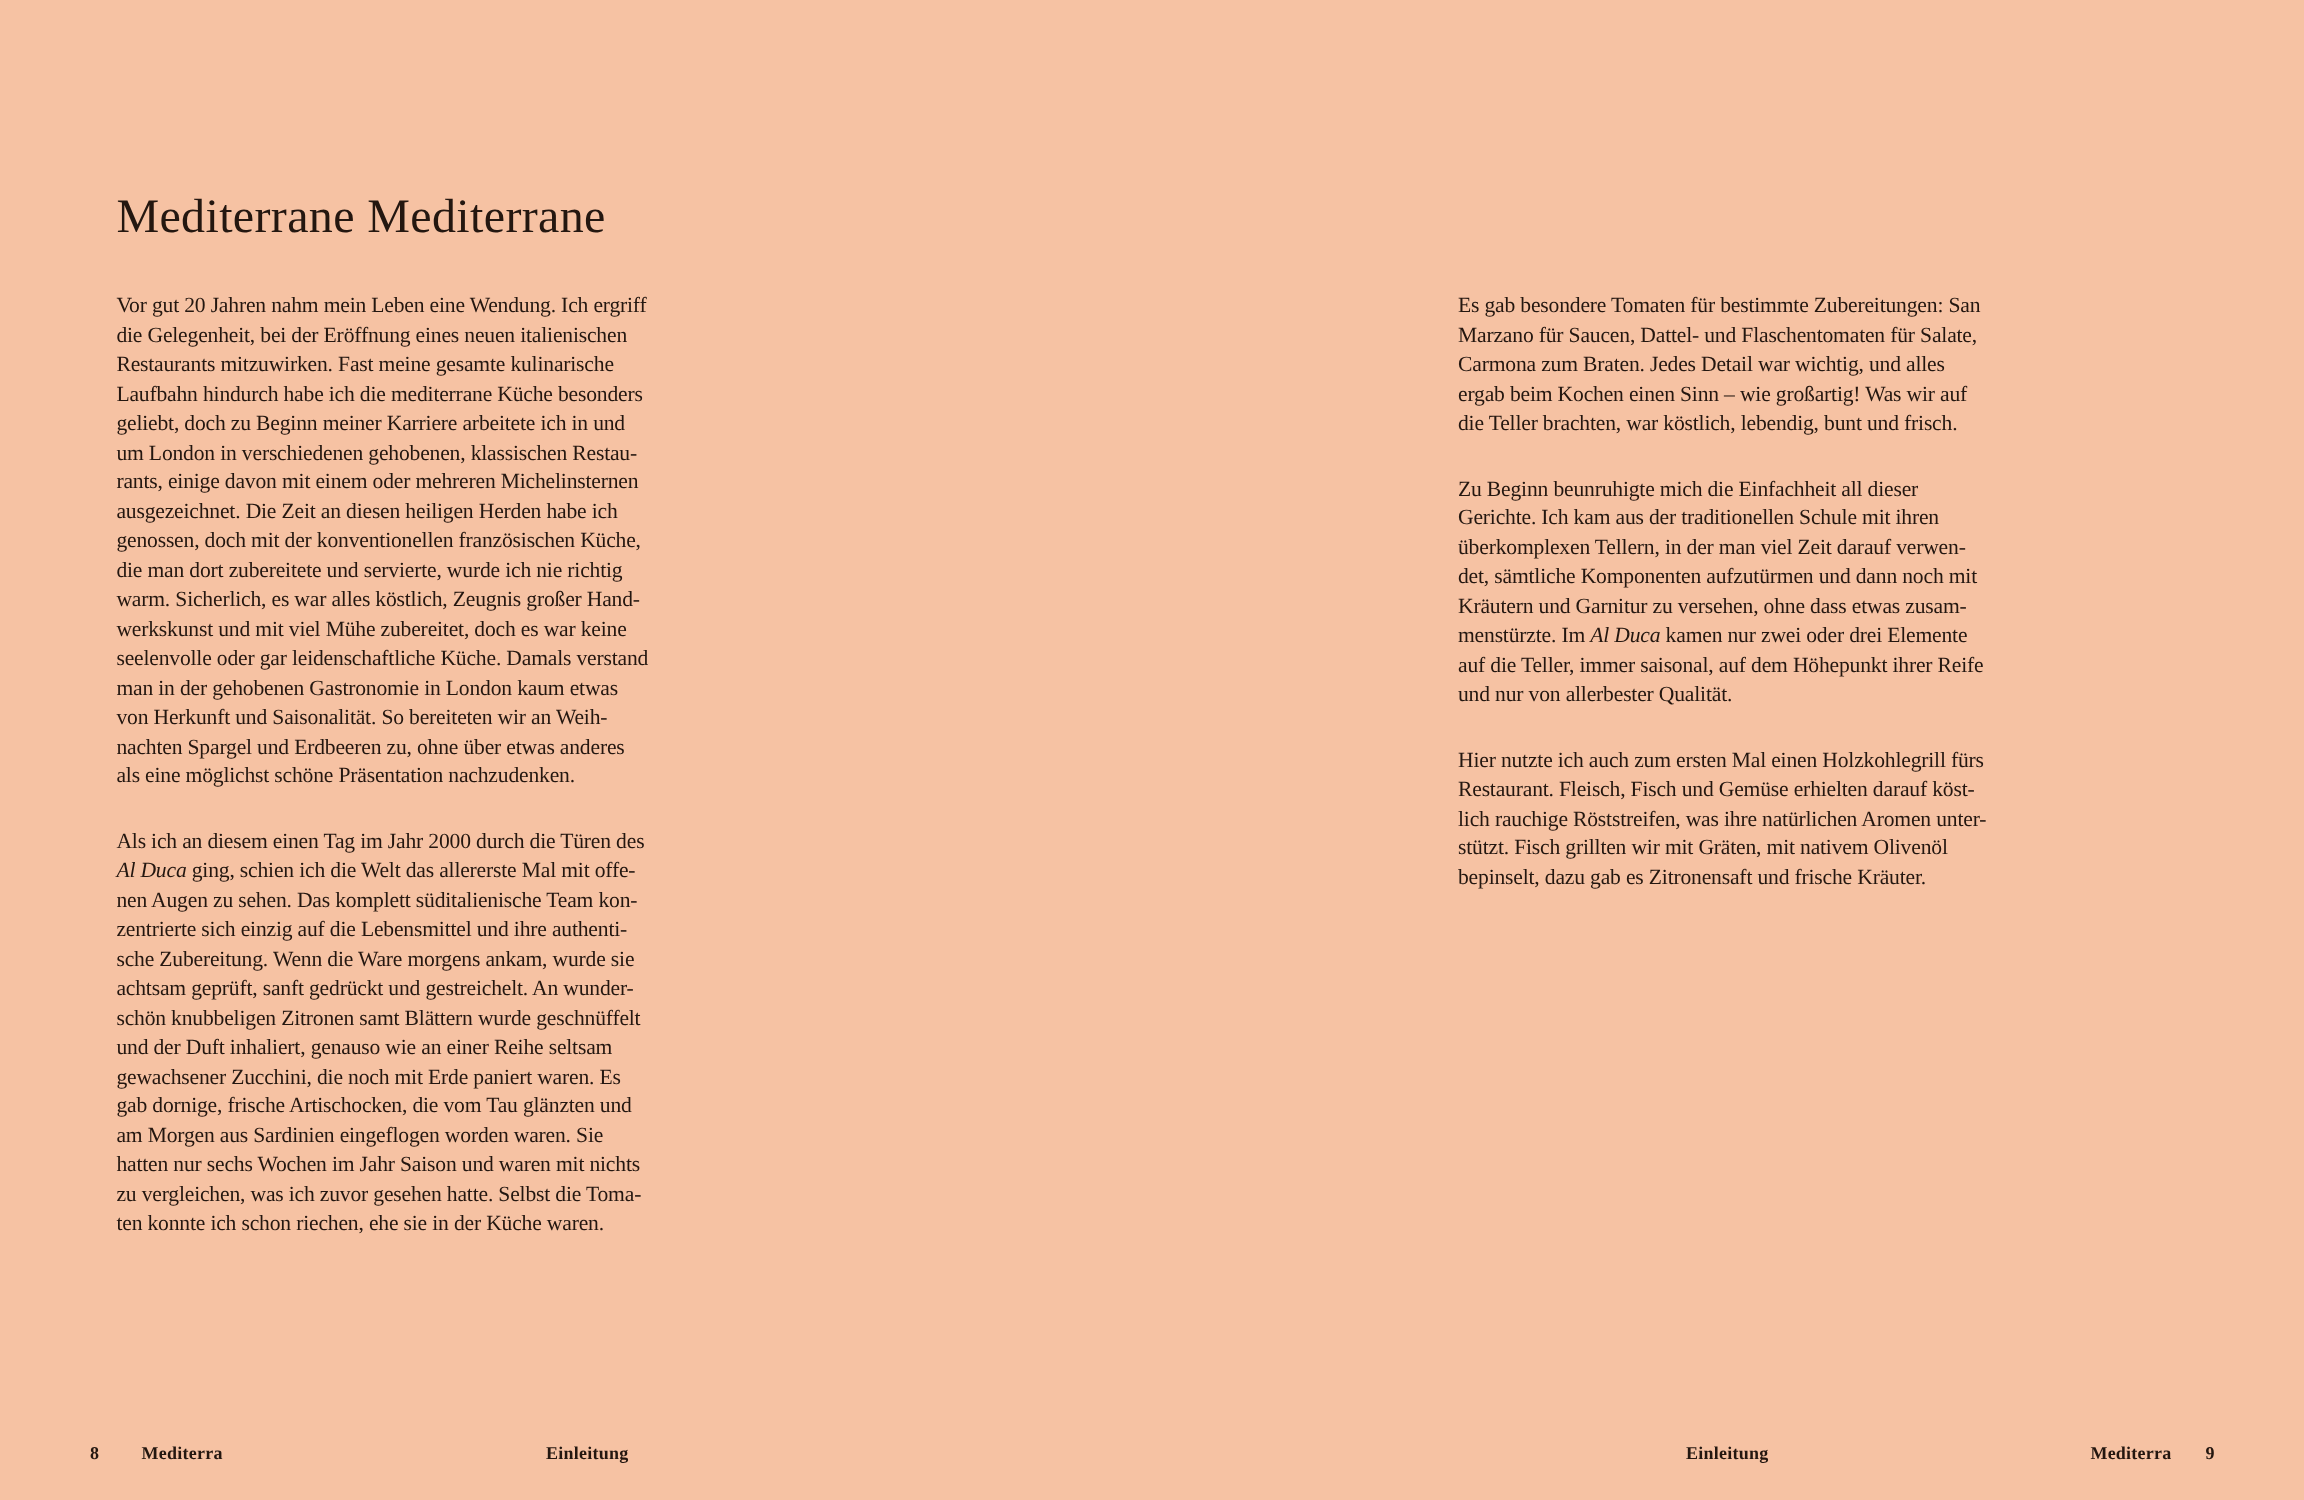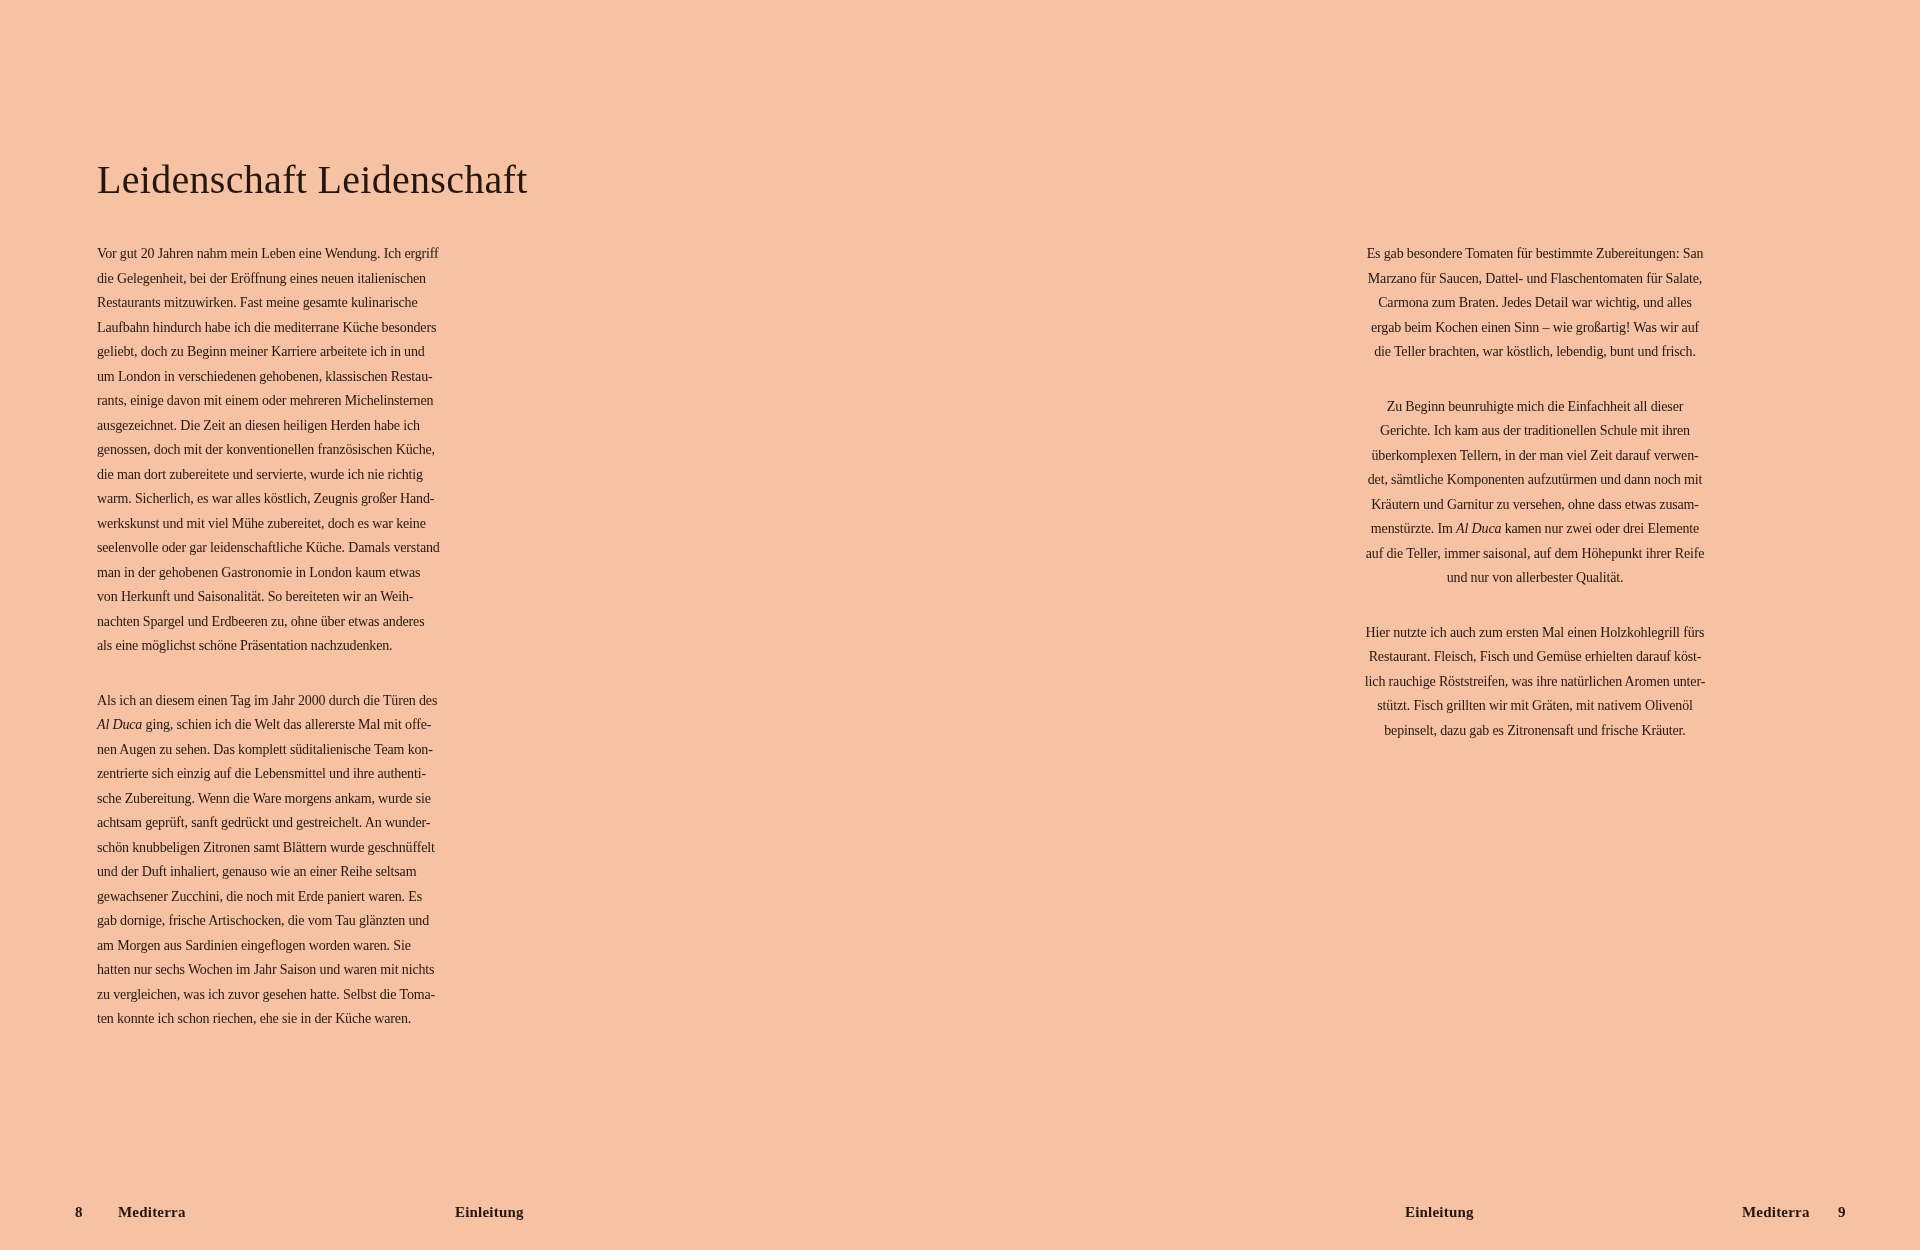--- a/index.html
+++ b/index.html
@@ -22,25 +22,25 @@
     letter-spacing: 0.3px;
     margin: 0;
   }
 
   .text-col {
     position: absolute;
     top: 242px;
     width: 640px;
   }
   .text-col.left  { left: 97px; }
-  .text-col.right { left: 1215px; text-align: center; }
+  .text-col.right { left: 1215px; }
 
   .text-col p {
     margin: 0 0 30px 0;
-    font-size: 14px;
+    font-size: 18px;
     line-height: 24.5px;
     letter-spacing: -0.15px;
   }
   .text-col p em { }
 
   .footer-item {
     position: absolute;
     top: 1204px;
     font-size: 15px;
     font-weight: 700;
@@ -52,21 +52,21 @@
   .f-chapter-right  { left: 1405px; }
   .f-book-right     { left: 1742px; }
   .f-pagenum-right  { left: 1838px; }
 </style>
 </head>
 <body>
 
 <div class="spread">
 
   <section>
-    <h1 class="heading">Leidenschaft Leidenschaft</h1>
+    <h1 class="heading">Mediterrane Mediterrane</h1>
 
     <div class="text-col left">
       <p>Vor gut 20 Jahren nahm mein Leben eine Wendung. Ich ergriff<br>die Gelegenheit, bei der Eröffnung eines neuen italienischen<br>Restaurants mitzuwirken. Fast meine gesamte kulinarische<br>Laufbahn hindurch habe ich die mediterrane Küche besonders<br>geliebt, doch zu Beginn meiner Karriere arbeitete ich in und<br>um London in verschiedenen gehobenen, klassischen Restau-<br>rants, einige davon mit einem oder mehreren Michelinsternen<br>ausgezeichnet. Die Zeit an diesen heiligen Herden habe ich<br>genossen, doch mit der konventionellen französischen Küche,<br>die man dort zubereitete und servierte, wurde ich nie richtig<br>warm. Sicherlich, es war alles köstlich, Zeugnis großer Hand-<br>werkskunst und mit viel Mühe zubereitet, doch es war keine<br>seelenvolle oder gar leidenschaftliche Küche. Damals verstand<br>man in der gehobenen Gastronomie in London kaum etwas<br>von Herkunft und Saisonalität. So bereiteten wir an Weih-<br>nachten Spargel und Erdbeeren zu, ohne über etwas anderes<br>als eine möglichst schöne Präsentation nachzudenken.</p>
       <p>Als ich an diesem einen Tag im Jahr 2000 durch die Türen des<br><em>Al Duca</em> ging, schien ich die Welt das allererste Mal mit offe-<br>nen Augen zu sehen. Das komplett süditalienische Team kon-<br>zentrierte sich einzig auf die Lebensmittel und ihre authenti-<br>sche Zubereitung. Wenn die Ware morgens ankam, wurde sie<br>achtsam geprüft, sanft gedrückt und gestreichelt. An wunder-<br>schön knubbeligen Zitronen samt Blättern wurde geschnüffelt<br>und der Duft inhaliert, genauso wie an einer Reihe seltsam<br>gewachsener Zucchini, die noch mit Erde paniert waren. Es<br>gab dornige, frische Artischocken, die vom Tau glänzten und<br>am Morgen aus Sardinien eingeflogen worden waren. Sie<br>hatten nur sechs Wochen im Jahr Saison und waren mit nichts<br>zu vergleichen, was ich zuvor gesehen hatte. Selbst die Toma-<br>ten konnte ich schon riechen, ehe sie in der Küche waren.</p>
     </div>
 
     <span class="footer-item f-pagenum-left">8</span>
     <span class="footer-item f-book-left">Mediterra</span>
     <span class="footer-item f-chapter-left">Einleitung</span>
   </section>

